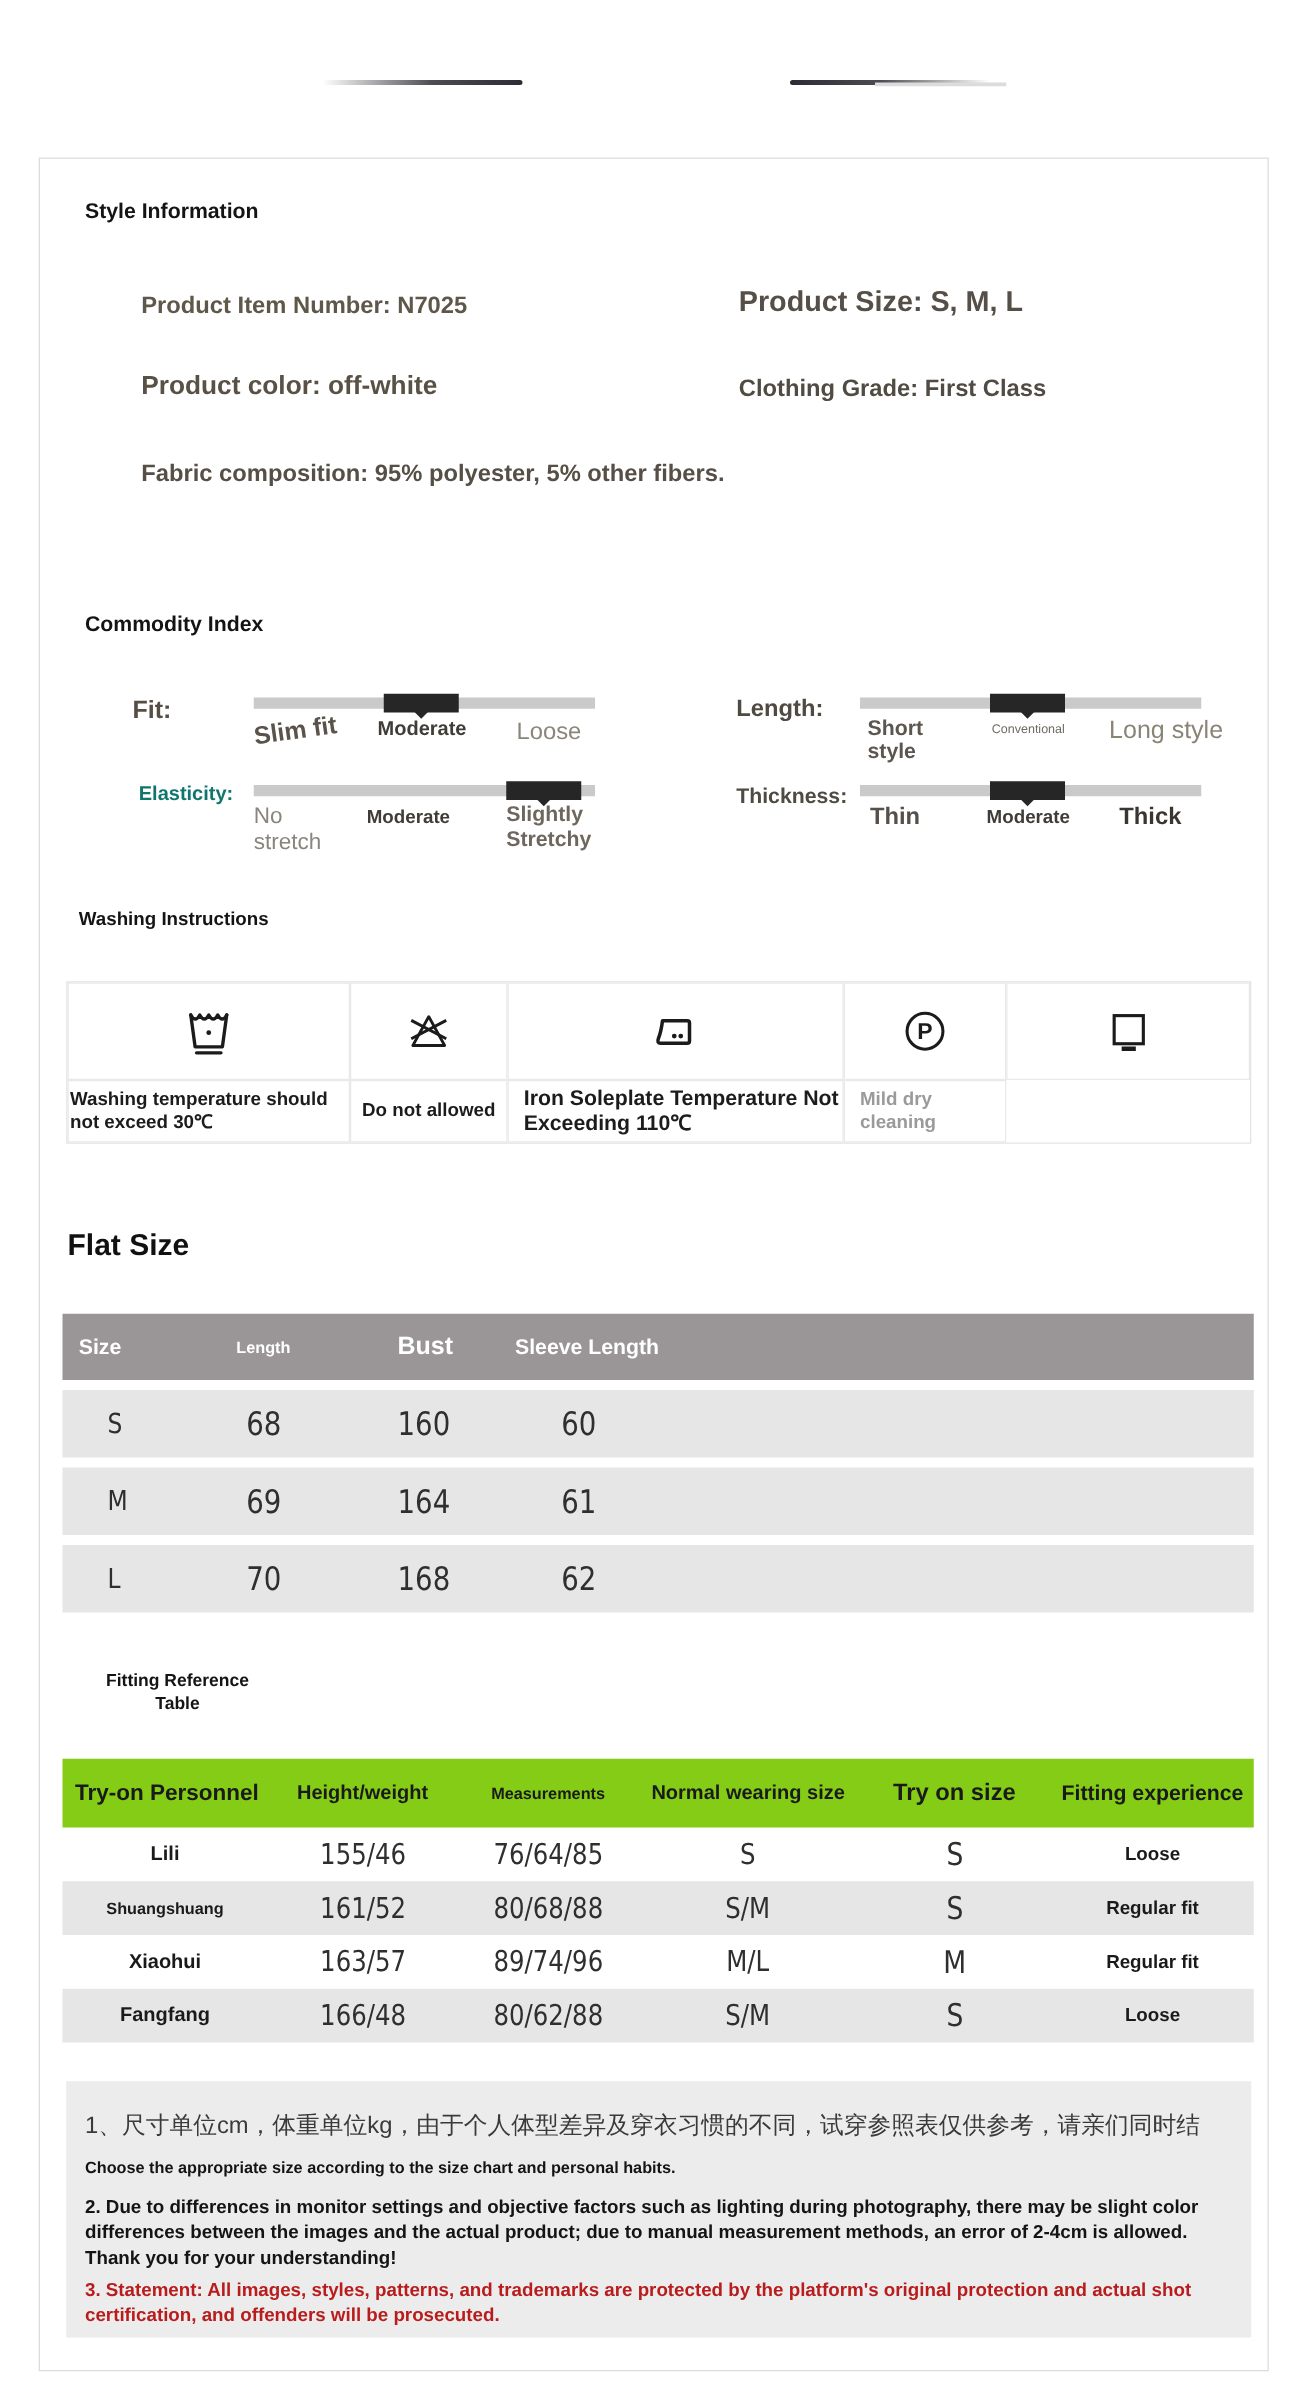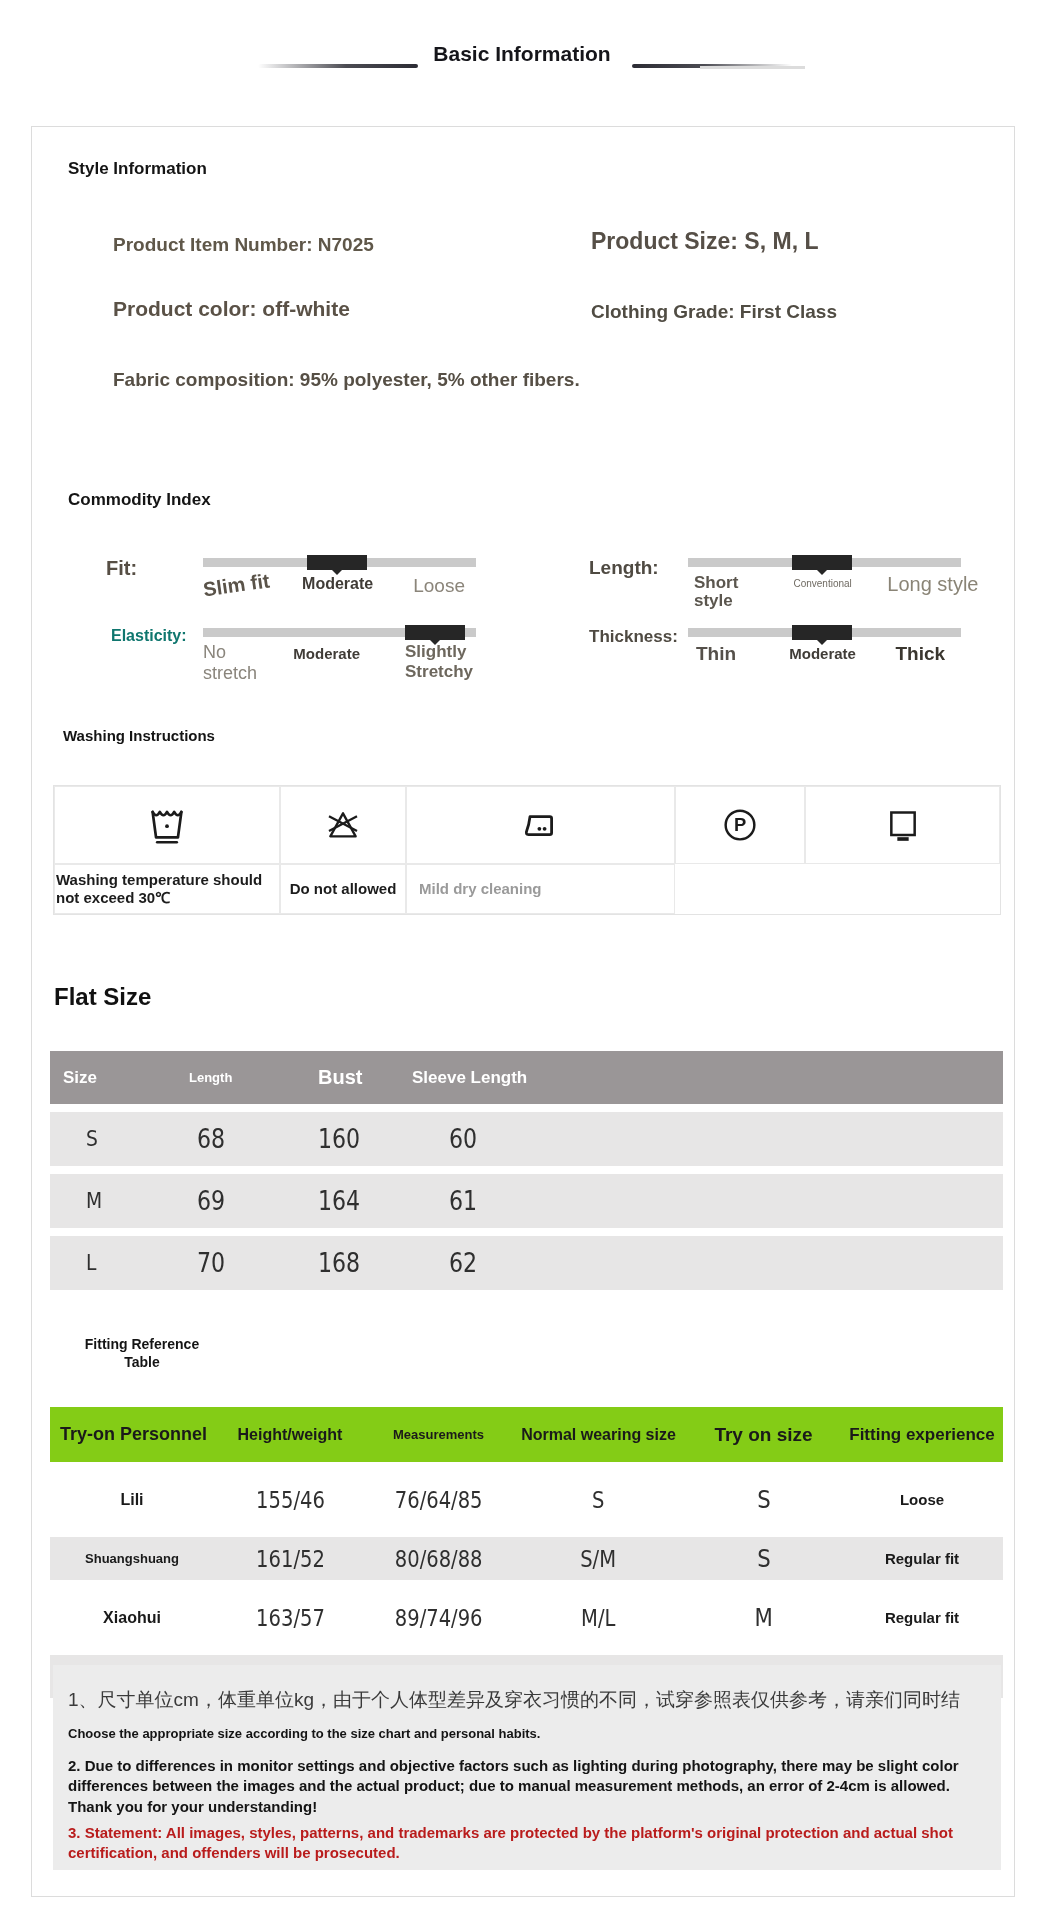--- a/index.html
+++ b/index.html
@@ -89,21 +89,21 @@
                font-size:14px; font-weight:bold; line-height:1.3; color:#141414; }
   .fit-table { position:absolute; left:18px; top:1280px; width:953px; }
   .fr { display:grid; grid-template-columns:164px 152px 145px 175px 155px 1fr; align-items:center; }
   .fr-head { height:55px; background:#84cc16; }
   .fr-head .h1 { padding-left:10px; font-weight:bold; font-size:18px; }
   .fr-head .h2 { text-align:center; font-weight:bold; font-size:16px; }
   .fr-head .h3 { text-align:center; font-weight:bold; font-size:13px; }
   .fr-head .h4 { text-align:center; font-weight:bold; font-size:16px; }
   .fr-head .h5 { text-align:center; font-weight:600; font-size:19px; }
   .fr-head .h6 { text-align:center; font-weight:bold; font-size:17px; }
-  .fr-body { height:43px;margin-top:16px; }
+  .fr-body { height:43px; }
   .fr-body.alt { background:#e7e6e6; }
   .fr-body .name { text-align:center; font-weight:bold; font-size:16px; }
   .fr-body .name.small { font-size:13px; }
   .fr-body .v { text-align:center; }
   .fr-body .v .cnd { transform-origin:center; font-size:23px; }
   .fr-body .v5 .cnd { font-size:25px; }
   .fr-body .exp { text-align:center; font-weight:bold; font-size:15px; }
 
   
   .notes { position:absolute; left:21px; top:1538px; width:948px; height:205px;
@@ -111,21 +111,20 @@
   .n1 { font-size:19px; font-weight:500; color:#3a3a3a; white-space:nowrap; overflow:hidden; }
   .n2 { margin-top:13px; font-size:13px; font-weight:bold; color:#141414; }
   .n3 { margin-top:15px; font-size:15px; font-weight:bold; line-height:1.35; color:#141414; }
   .n4 { margin-top:6px;  font-size:15px; font-weight:bold; line-height:1.35; color:#b91c1c; }
 </style>
 </head>
 <body>
 
 <div id="page">
 
-  <div class="banner-title">Basic Information</div>
   <div class="deco-line deco-left"></div>
   <div class="deco-line deco-right"></div>
   <div class="deco-right-faint"></div>
 
   <div class="card">
 
     <div class="sec-title" style="left:24px; top:32px;">Style Information</div>
     <div class="pi pi-item">Product Item Number: N7025</div>
     <div class="pi pi-size">Product Size: S, M, L</div>
     <div class="pi pi-color">Product color: off-white</div>
@@ -200,20 +199,21 @@
         </svg>
       </div>
       <div class="w-cell w-icon">
         <svg width="40" height="40" viewBox="0 0 24 24" fill="none" stroke="#1b1b1b" stroke-width="1.5">
           <rect x="5" y="4.5" width="14" height="13.5"></rect>
           <path d="M8.6 20.4 H15.4" stroke-width="2.2"></path>
         </svg>
       </div>
       <div class="w-cell w-lab w-lab-c1">Washing temperature should not exceed 30℃</div>
       <div class="w-cell w-lab">Do not allowed</div>
+      <div class="w-cell w-lab w-lab-c3">Iron Soleplate Temperature Not Exceeding 110℃</div>
       <div class="w-cell w-lab w-lab-c4">Mild dry cleaning</div>
     </div>
 
     <div class="flat-title">Flat Size</div>
     <div class="flat-table">
       <div class="ft-row ft-head">
         <div class="c1">Size</div>
         <div class="c2">Length</div>
         <div class="c3">Bust</div>
         <div class="c4">Sleeve Length</div>

